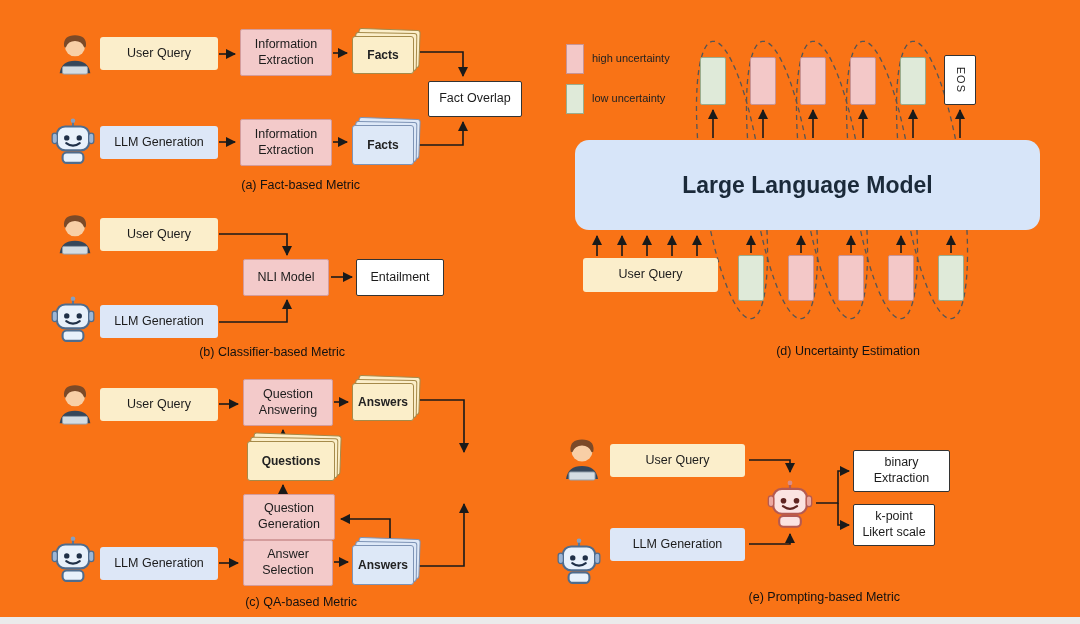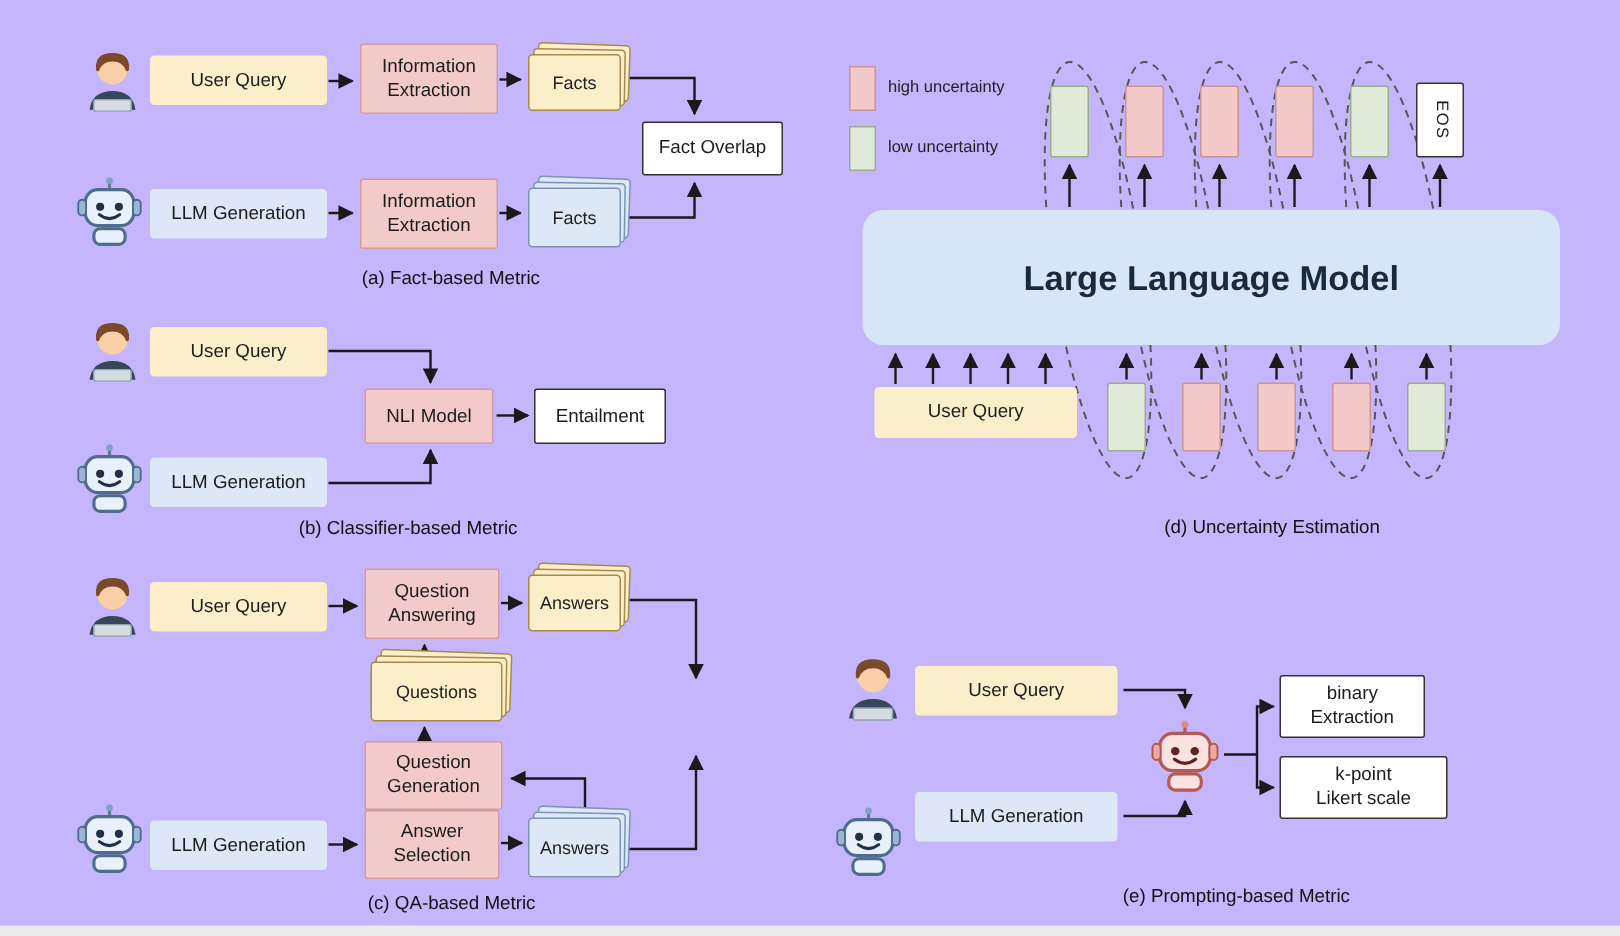--- a/index.html
+++ b/index.html
@@ -1,36 +1,36 @@
 <!DOCTYPE html>
 <html><head>
 <meta charset="utf-8">
 <style>
   * { margin:0; padding:0; box-sizing:border-box; }
   body { font-family:"Liberation Sans", sans-serif; background:#ffffff; }
-  #canvas { position:relative; width:1080px; height:624px; background:#c4b5fd; overflow:hidden; }
+  #canvas { position:relative; width:1080px; height:624px; background:#f97316; overflow:hidden; }
 
   #arrows { position:absolute; left:0; top:0; width:1080px; height:624px; z-index:1; pointer-events:none; }
   #arrows .arrow { fill:none; stroke:#1a1a1a; stroke-width:1.6; }
   #arrows .loop  { fill:none; stroke:#555; stroke-width:1.3; stroke-dasharray:5 4; }
 
   .box { position:absolute; display:flex; align-items:center; justify-content:center;
          text-align:center; font-size:12.5px; color:#1c1c1c; line-height:1.25; z-index:2; }
   .uq     { background:#fbeecb; border-radius:3px; }
   .llmg   { background:#dde7f7; border-radius:3px; }
   .proc   { background:#f3caca; border:1px solid #d49c9c; border-radius:2px; }
   .outbox { background:#ffffff; border:1.6px solid #333; border-radius:2px; padding:0 4px; }
   .two-line span { display:block; }
 
   .caption { position:absolute; font-weight:normal; font-size:12.5px; color:#111;
              text-align:right; z-index:2; }
 
   .icon { position:absolute; z-index:2; }
 
-  .docs { position:absolute; z-index:2; }
+  .docs { position:absolute; z-index:2;font-weight:bold; }
   .docs .sheet { position:absolute; left:0; top:0; right:0; bottom:0;
                  border-radius:3px; border:1.2px solid #777; }
   .docs.yellow .sheet { background:#fbeec9; border-color:#a58a4a; }
   .docs.blue   .sheet { background:#dde8f7; border-color:#7d93b5; }
   .docs .b1 { transform:translate(6px,-7px) rotate(2deg); }
   .docs .b2 { transform:translate(3px,-3.5px) rotate(1deg); }
   .docs .front { display:flex; align-items:center; justify-content:center;
                  font-size:12px; color:#222; }
 
   .bar { position:absolute; width:26px; border:1px solid #999; border-radius:2px; z-index:2; }
@@ -241,21 +241,21 @@
   <div class="box llmg" style="left:610px;top:528px;width:135px;height:33px">LLM Generation</div>
   <svg class="icon" style="left:764px;top:478px;width:52px;height:52px">
       <use href="#sym-robot-pink"></use>
     </svg>
   <div class="box outbox two-line" style="left:853px;top:450px;width:97px;height:42px">
     <div>
       <span>binary</span>
       <span>Extraction</span>
     </div>
   </div>
-  <div class="box outbox two-line" style="left:853px;top:504px;width:112px;height:42px">
+  <div class="box outbox two-line" style="left:853px;top:504px;width:82px;height:42px">
     <div>
       <span>k-point</span>
       <span>Likert scale</span>
     </div>
   </div>
   <div class="caption" style="left:640px;top:590px;width:260px">(e) Prompting-based Metric</div>
 
   <div id="bottom-edge"></div>
 </div>
 

